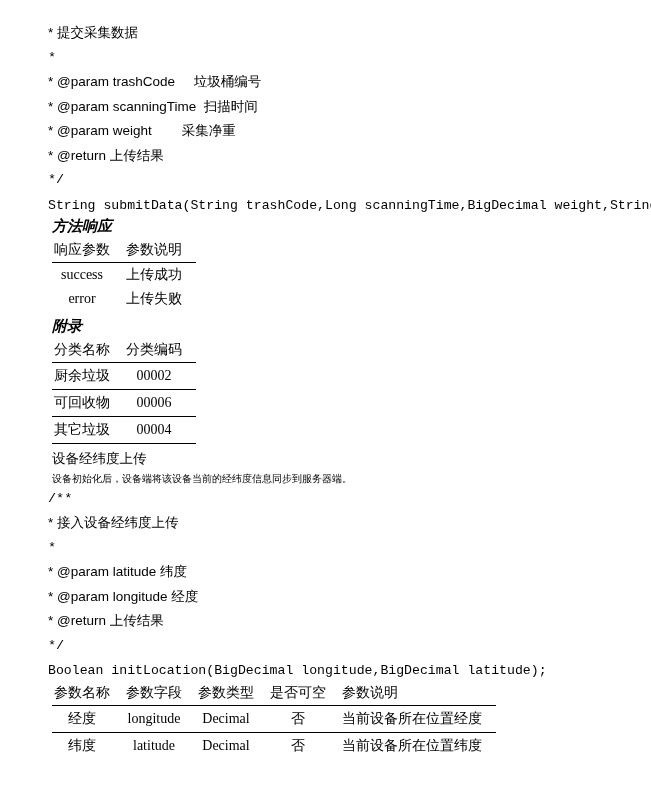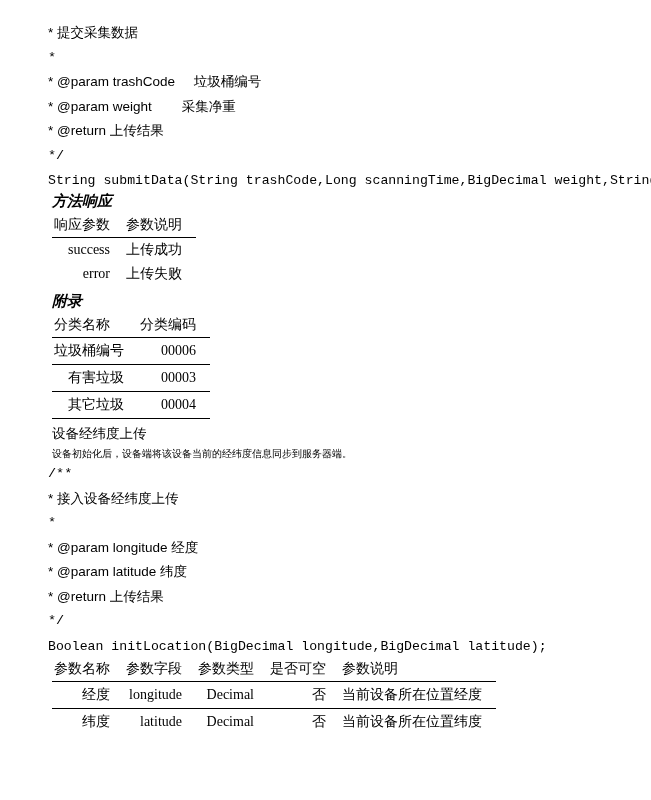--- a/index.html
+++ b/index.html
@@ -63,39 +63,40 @@
     font-size: 14px;
   }
   table.doc th {
     text-align: left;
     font-weight: normal;
     padding: 2px 14px 3px 2px;
     border-bottom: 1px solid #000;
     white-space: nowrap;
   }
   table.doc td {
-    text-align: right;
+    text-align: center;
     padding: 4px 14px 4px 2px;
     border-bottom: 1px solid #000;
     white-space: nowrap;
   }
   table.doc tr.no-rule td { border-bottom: none; }
   table.resp th { border-bottom: 1px solid #000; }
   table.resp td { border-bottom: none; padding: 3px 14px 3px 2px; }
   .cjk { font-family: "Liberation Sans", sans-serif; }
 </style>
 </head>
 <body>
 
 <div class="page">
 
   <div>
     <div class="comment-line cjk">* 提交采集数据</div>
     <div class="comment-line">*</div>
     <div class="comment-line cjk">* @param trashCode     垃圾桶编号</div>
+    <div class="comment-line cjk">* @param scanningTime  扫描时间</div>
     <div class="comment-line cjk">* @param weight        采集净重</div>
     <div class="comment-line cjk">* @return 上传结果</div>
     <div class="comment-line">*/</div>
   </div>
 
   <div class="sig-line">String submitData(String trashCode,Long scanningTime,BigDecimal weight,String typeCode);</div>
 
   <div class="section-italic">方法响应</div>
 
   <table class="doc resp">
@@ -121,43 +122,43 @@
 
   <table class="doc">
     <thead>
       <tr>
         <th>分类名称</th>
         <th>分类编码</th>
       </tr>
     </thead>
     <tbody>
       <tr>
-        <td>垃圾桶编号</td>
-        <td>00006</td>
+        <td>厨余垃圾</td>
+        <td>00002</td>
       </tr>
       <tr>
-        <td>有害垃圾</td>
-        <td>00003</td>
+        <td>可回收物</td>
+        <td>00006</td>
       </tr>
       <tr>
         <td>其它垃圾</td>
         <td>00004</td>
       </tr>
     </tbody>
   </table>
 
   <div class="section-bold">设备经纬度上传</div>
   <div class="para">设备初始化后，设备端将该设备当前的经纬度信息同步到服务器端。</div>
 
   <div>
     <div class="comment-line">/**</div>
     <div class="comment-line cjk">* 接入设备经纬度上传</div>
     <div class="comment-line">*</div>
+    <div class="comment-line cjk">* @param latitude 纬度</div>
     <div class="comment-line cjk">* @param longitude 经度</div>
-    <div class="comment-line cjk">* @param latitude 纬度</div>
     <div class="comment-line cjk">* @return 上传结果</div>
     <div class="comment-line">*/</div>
   </div>
 
   <div class="sig-line">Boolean initLocation(BigDecimal longitude,BigDecimal latitude);</div>
 
 
   <table class="doc">
     <thead>
       <tr>

